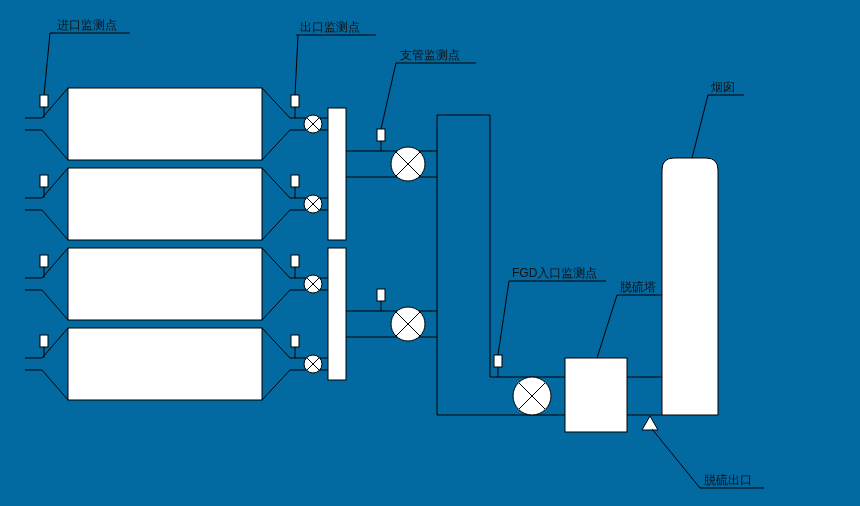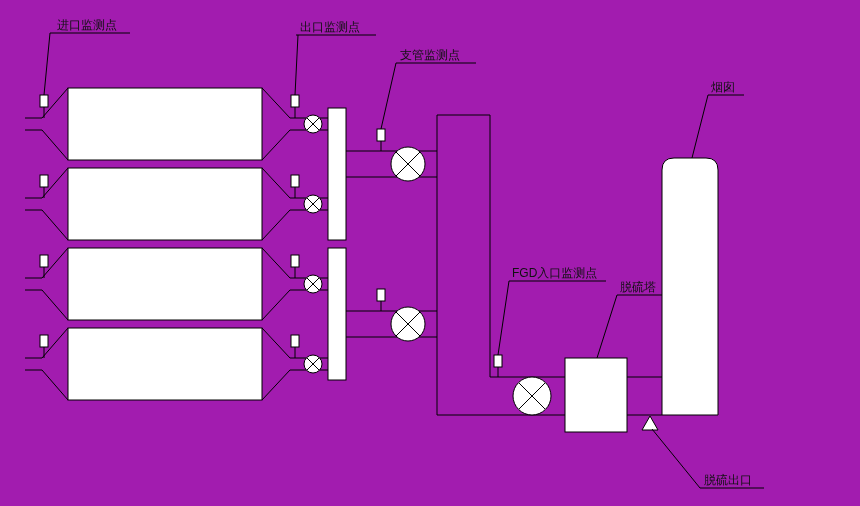--- a/index.html
+++ b/index.html
@@ -1,16 +1,16 @@
 <!DOCTYPE html>
 <html><head>
 <meta charset="utf-8">
 <style>
   html,body{margin:0;padding:0;background:#ffffff;}
-  .stage{position:relative;width:860px;height:506px;background:#a21caf;overflow:hidden;
+  .stage{position:relative;width:860px;height:506px;background:#0369a1;overflow:hidden;
          font-family:"Liberation Sans","DejaVu Sans",sans-serif;text-align:center;}
   svg{display:block;}
   .ln{stroke:#000000;stroke-width:1;fill:none;}
   .wf{stroke:#000000;stroke-width:1;fill:#ffffff;}
   text{fill:#111111;stroke:none;font-size:12.5px;
        font-family:"Liberation Sans","DejaVu Sans",sans-serif;}
   text.sm{font-size:12px;}
 </style>
 </head>
 <body>

